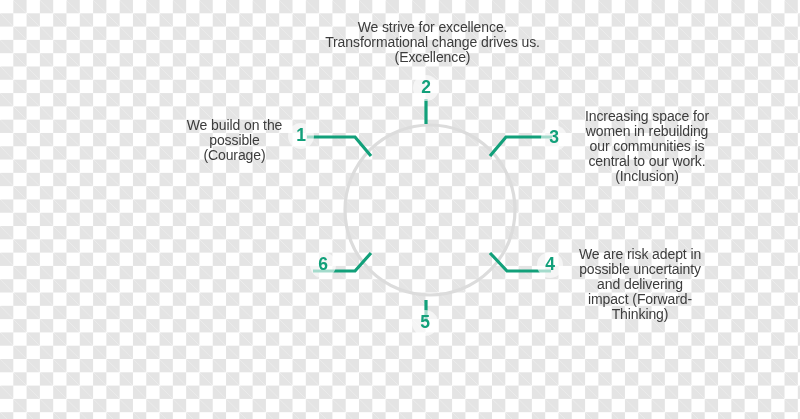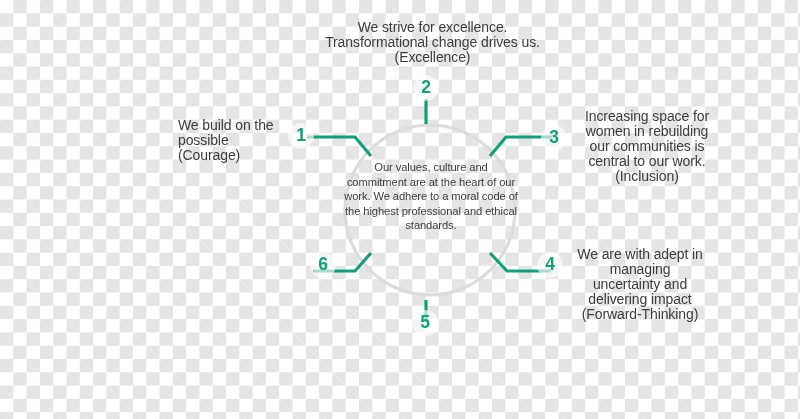--- a/index.html
+++ b/index.html
@@ -18,21 +18,21 @@
 
   .txt{
     position:absolute;
     color:#3c3c3c;
     font-size:14px;
     line-height:15px;
     letter-spacing:-0.1px;
     white-space:pre-line;
   }
   .t-center{text-align:center;}
-  .t-right{text-align:left;}
+  .t-right{text-align:center;}
   .t-left{text-align:center;}
 
   
   #center-text{
     left:343px;top:160px;width:176px;
     text-align:center;
     font-size:11.2px;line-height:14.6px;
   }
 
   
@@ -75,30 +75,29 @@
 
     <path d="M307 137 L355 137 L371 156" fill="none" stroke="#12a07a" stroke-width="3.2" stroke-linejoin="miter" stroke-linecap="butt"></path>
 
     <path d="M490 156 L506 137 L552 137" fill="none" stroke="#12a07a" stroke-width="3.2" stroke-linejoin="miter" stroke-linecap="butt"></path>
 
     <path d="M313 271 L355 271 L371 253" fill="none" stroke="#12a07a" stroke-width="3.2" stroke-linejoin="miter" stroke-linecap="butt"></path>
 
     <path d="M490 253 L507 271 L551 271" fill="none" stroke="#12a07a" stroke-width="3.2" stroke-linejoin="miter" stroke-linecap="butt"></path>
   </svg>
 
-  <div class="txt" id="center-text">Our values, culture and commitment are at the heart of our work. We adhere to a moral code of the highest professional and ethical standards.</div>
 
   <div class="txt t-center" id="b2">We strive for excellence. Transformational change drives us. (Excellence)</div>
 
   <div class="txt t-right" id="b1">We build on the possible (Courage)</div>
 
   <div class="txt t-left" id="b3">Increasing space for women in rebuilding our communities is central to our work. (Inclusion)</div>
 
 
-  <div class="txt t-left" id="b4">We are with adept in managing uncertainty and delivering impact (Forward-Thinking)</div>
+  <div class="txt t-left" id="b4">We are risk adept in possible uncertainty and delivering impact (Forward-Thinking)</div>
 
 
   <div class="num" id="n1">1</div>
   <div class="num" id="n2">2</div>
   <div class="num" id="n3">3</div>
   <div class="num" id="n4">4</div>
   <div class="num" id="n5">5</div>
   <div class="num" id="n6">6</div>
 
 </div>

